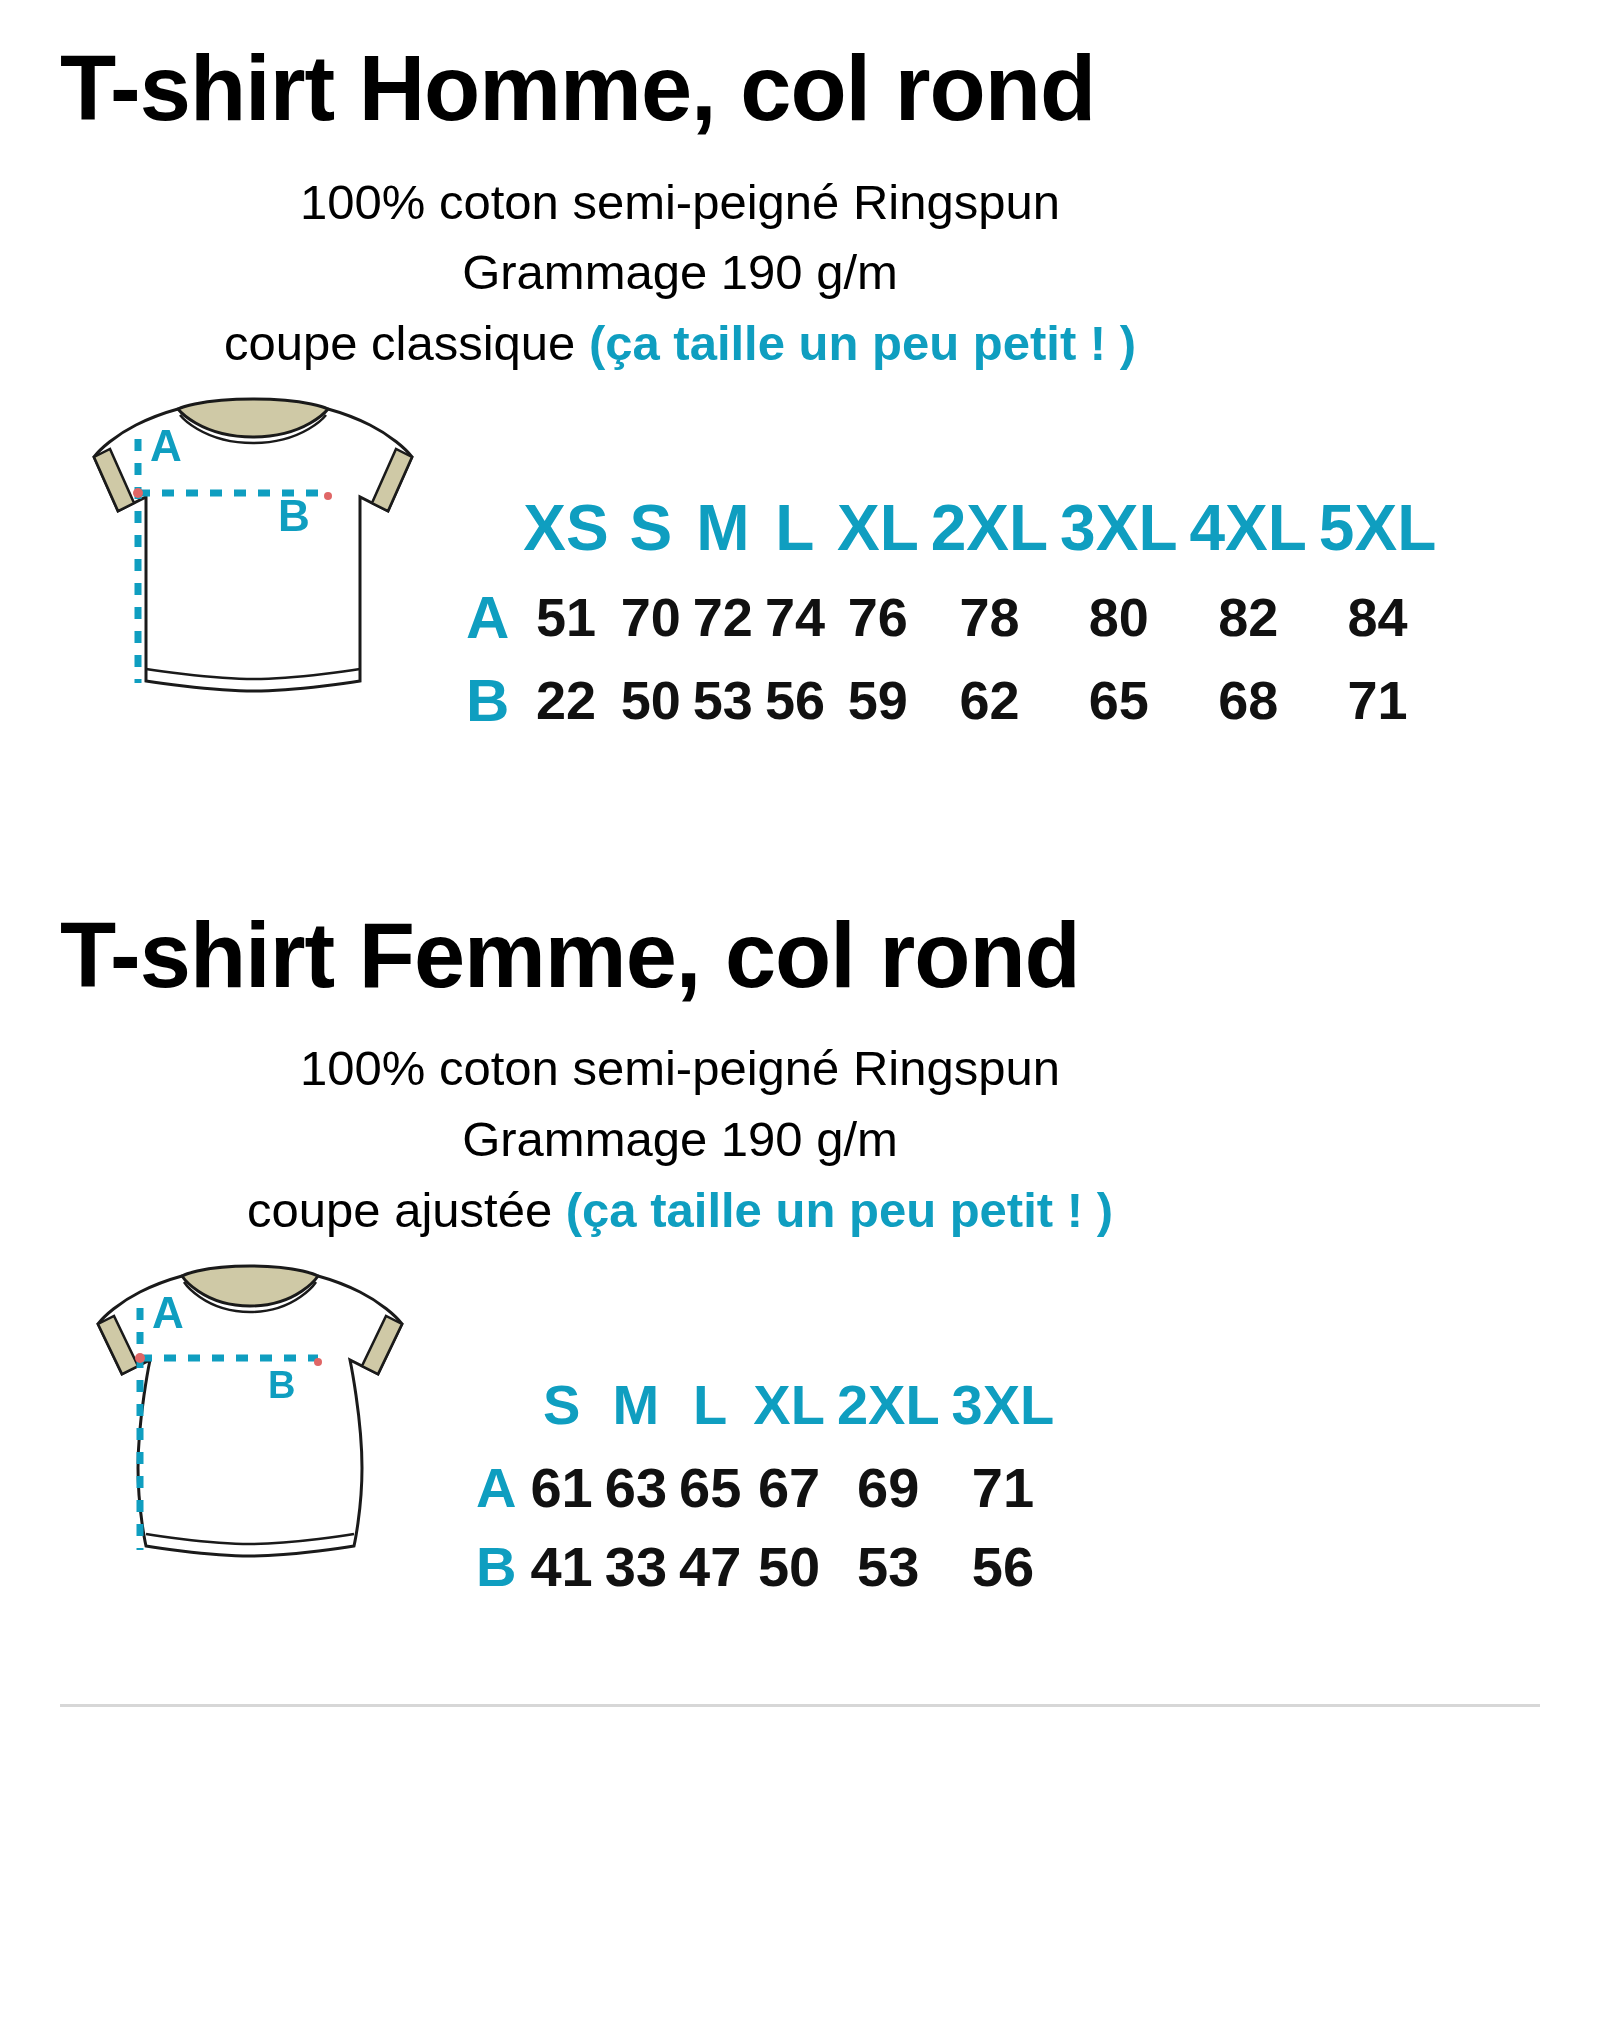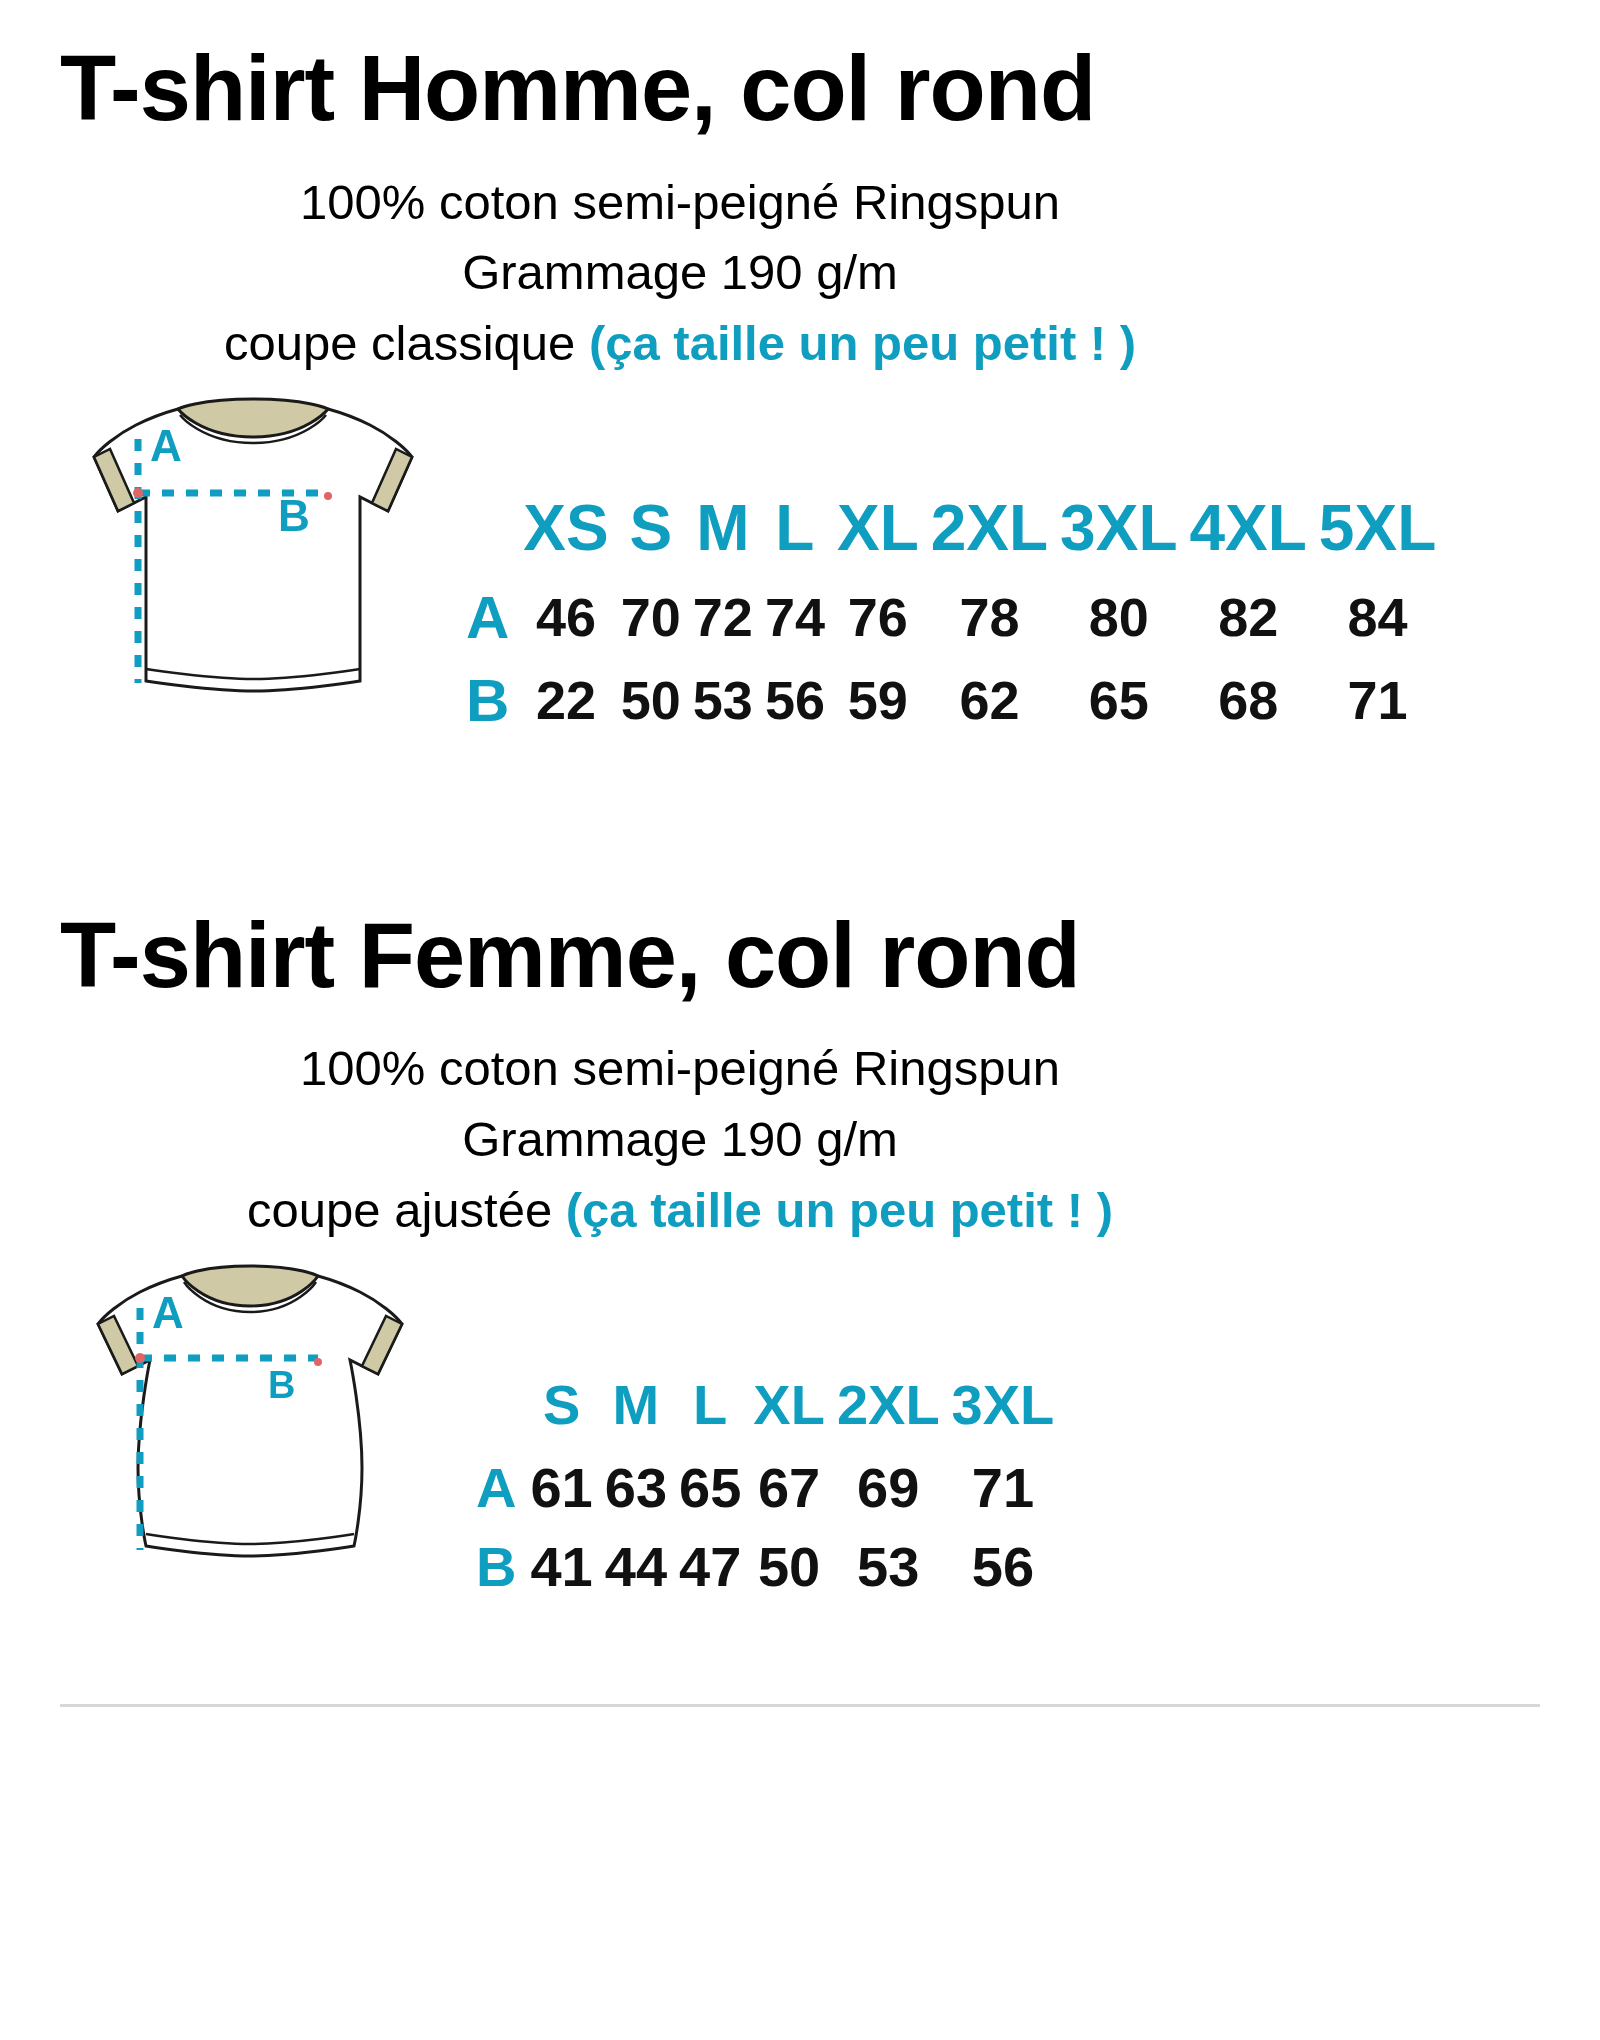--- a/index.html
+++ b/index.html
@@ -157,21 +157,21 @@
               <th>XL</th>
               <th>2XL</th>
               <th>3XL</th>
               <th>4XL</th>
               <th>5XL</th>
             </tr>
           </thead>
           <tbody>
             <tr>
               <th class="rowlabel">A</th>
-              <td>46</td>
+              <td>51</td>
               <td>70</td>
               <td>72</td>
               <td>74</td>
               <td>76</td>
               <td>78</td>
               <td>80</td>
               <td>82</td>
               <td>84</td>
             </tr>
             <tr>
@@ -236,21 +236,21 @@
               <td>61</td>
               <td>63</td>
               <td>65</td>
               <td>67</td>
               <td>69</td>
               <td>71</td>
             </tr>
             <tr>
               <th class="rowlabel">B</th>
               <td>41</td>
-              <td>44</td>
+              <td>33</td>
               <td>47</td>
               <td>50</td>
               <td>53</td>
               <td>56</td>
             </tr>
           </tbody>
         </table>
       </div>
     </div>
 

